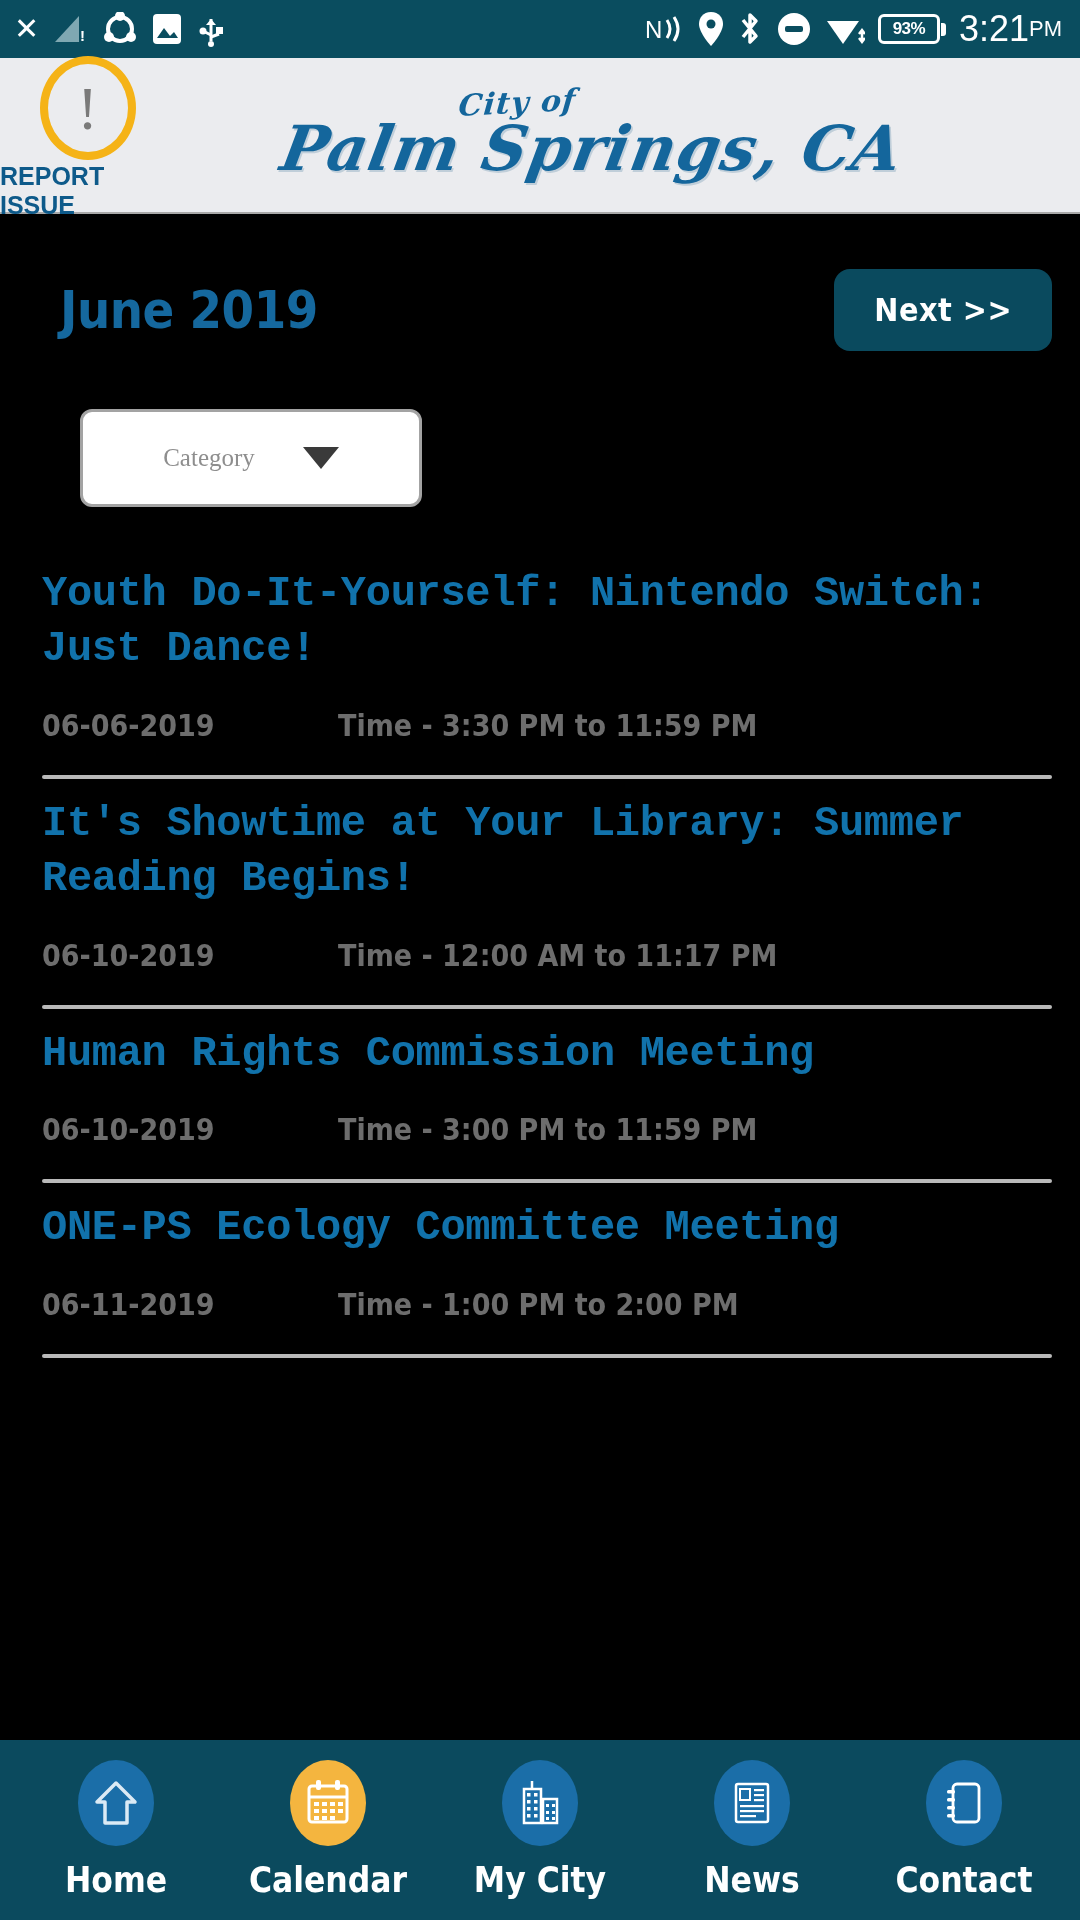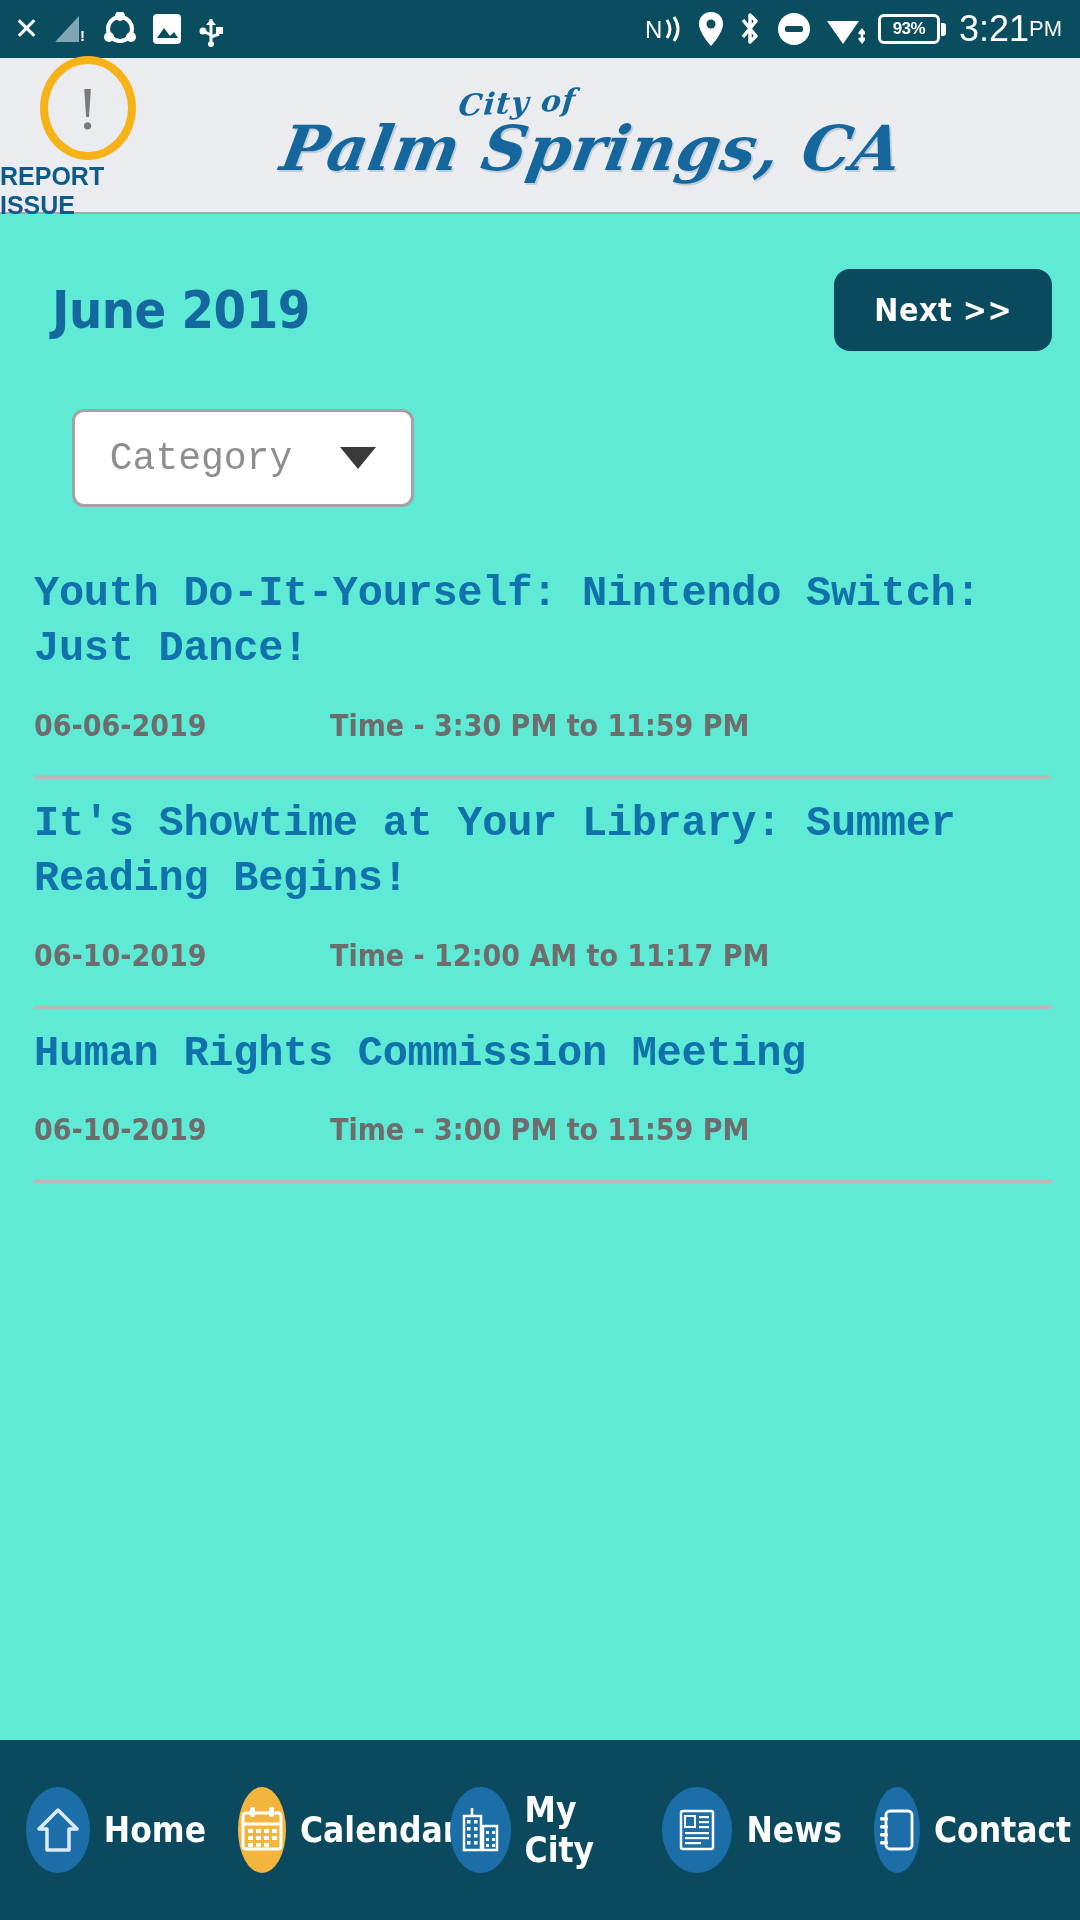--- a/index.html
+++ b/index.html
@@ -59,43 +59,43 @@
     font-size:30px; color:#14669c; transform:skewX(-8deg) rotate(-3deg);
     margin-left:-150px; margin-bottom:-8px; letter-spacing:1px;
   }
   .city-name {
     font-family:"DejaVu Serif", serif; font-style:italic; font-weight:700;
     font-size:62px; color:#14669c; transform:skewX(-10deg);
     letter-spacing:1px; text-shadow:2px 2px 0 rgba(140,170,190,.45);
   }
 
   
-  .main { flex:1; background:#5eead4; overflow:hidden; position:relative; }
+  .main { flex:1; background:#000000; overflow:hidden; position:relative;padding-left:8px; }
 
   .month-row {
     display:flex; align-items:center; justify-content:space-between;
     padding:55px 28px 0 52px;
   }
   .month-title { font-size:52px; font-weight:700; color:#15689e; letter-spacing:-0.5px;
     font-family:"DejaVu Sans Condensed","Liberation Sans", sans-serif; }
   .next-btn {
     background:#0a4a5e; color:#fff; border:none; border-radius:16px;
     padding:22px 40px; font-size:32px; font-weight:700; cursor:pointer;
     font-family:"DejaVu Sans Condensed","Liberation Sans", sans-serif;
     letter-spacing:0.5px;
   }
 
   .filters { display:flex; gap:75px; padding:58px 0 0 72px; }
   .dropdown {
     width:342px; height:98px; border:3px solid #a3a3a3; border-radius:12px;
     background:#fff; display:flex; align-items:center; justify-content:center;
     gap:48px; cursor:pointer;
   }
-  .dd-label { font-size:38px; color:#8e8e8e;
-    font-family:Liberation Mono, monospace; }
+  .dd-label { font-size:25px; color:#8e8e8e;
+    font-family:Liberation Serif, serif; }
   .caret { width:0; height:0; border-left:18px solid transparent;
     border-right:18px solid transparent; border-top:22px solid #3a3a3a; }
 
   .events { padding:44px 28px 0 34px; }
   .event { padding-bottom:2px; }
   .event-title {
     font-size:42px; font-weight:700; color:#1172ab; line-height:1.32;
     font-family:Liberation Mono, monospace;
     letter-spacing:-0.3px; cursor:pointer; padding:16px 0 0 0;
   }
@@ -105,21 +105,21 @@
   }
   .event-date { width:296px; flex:0 0 296px; }
   .divider { height:4px; background:#b9b9b9; margin-top:32px; border-radius:2px; }
 
   
   .bottomnav {
     height:180px; flex:0 0 180px; background:#0b4a5e;
     display:flex; align-items:center; justify-content:space-around;
     padding:0 10px;
   }
-  .navitem { display:flex; flex-direction:row; align-items:center; gap:14px;
+  .navitem { display:flex; flex-direction:column; align-items:center; gap:14px;
     cursor:pointer; width:180px; }
   .navicon {
     width:76px; height:86px; border-radius:50%;
     background:#1b6ea8; display:flex; align-items:center; justify-content:center;
   }
   .navicon.active { background:#f4b53f; }
   .navlabel { font-size:35px; color:#ffffff; font-weight:700;
     font-family:"DejaVu Sans Condensed","Liberation Sans", sans-serif; }
 </style>
 </head>
@@ -253,20 +253,28 @@
 
       <div class="event">
         <div class="event-title">Human Rights Commission Meeting</div>
         <div class="event-meta">
           <span class="event-date">06-10-2019</span>
           <span>Time - 3:00 PM to 11:59 PM</span>
         </div>
         <div class="divider"></div>
       </div>
 
+      <div class="event">
+        <div class="event-title">ONE-PS Ecology Committee Meeting</div>
+        <div class="event-meta">
+          <span class="event-date">06-11-2019</span>
+          <span>Time - 1:00 PM to 2:00 PM</span>
+        </div>
+        <div class="divider"></div>
+      </div>
 
     </div>
   </div>
 
   <div class="bottomnav">
 
     <div class="navitem">
       <div class="navicon">
         <svg width="46" height="50" viewBox="0 0 46 50">
             <path d="M23 5 L42 24 L34 24 L34 45 L12 45 L12 24 L4 24 Z" fill="none" stroke="#dbeaf5" stroke-width="3.5" stroke-linejoin="round"></path>

